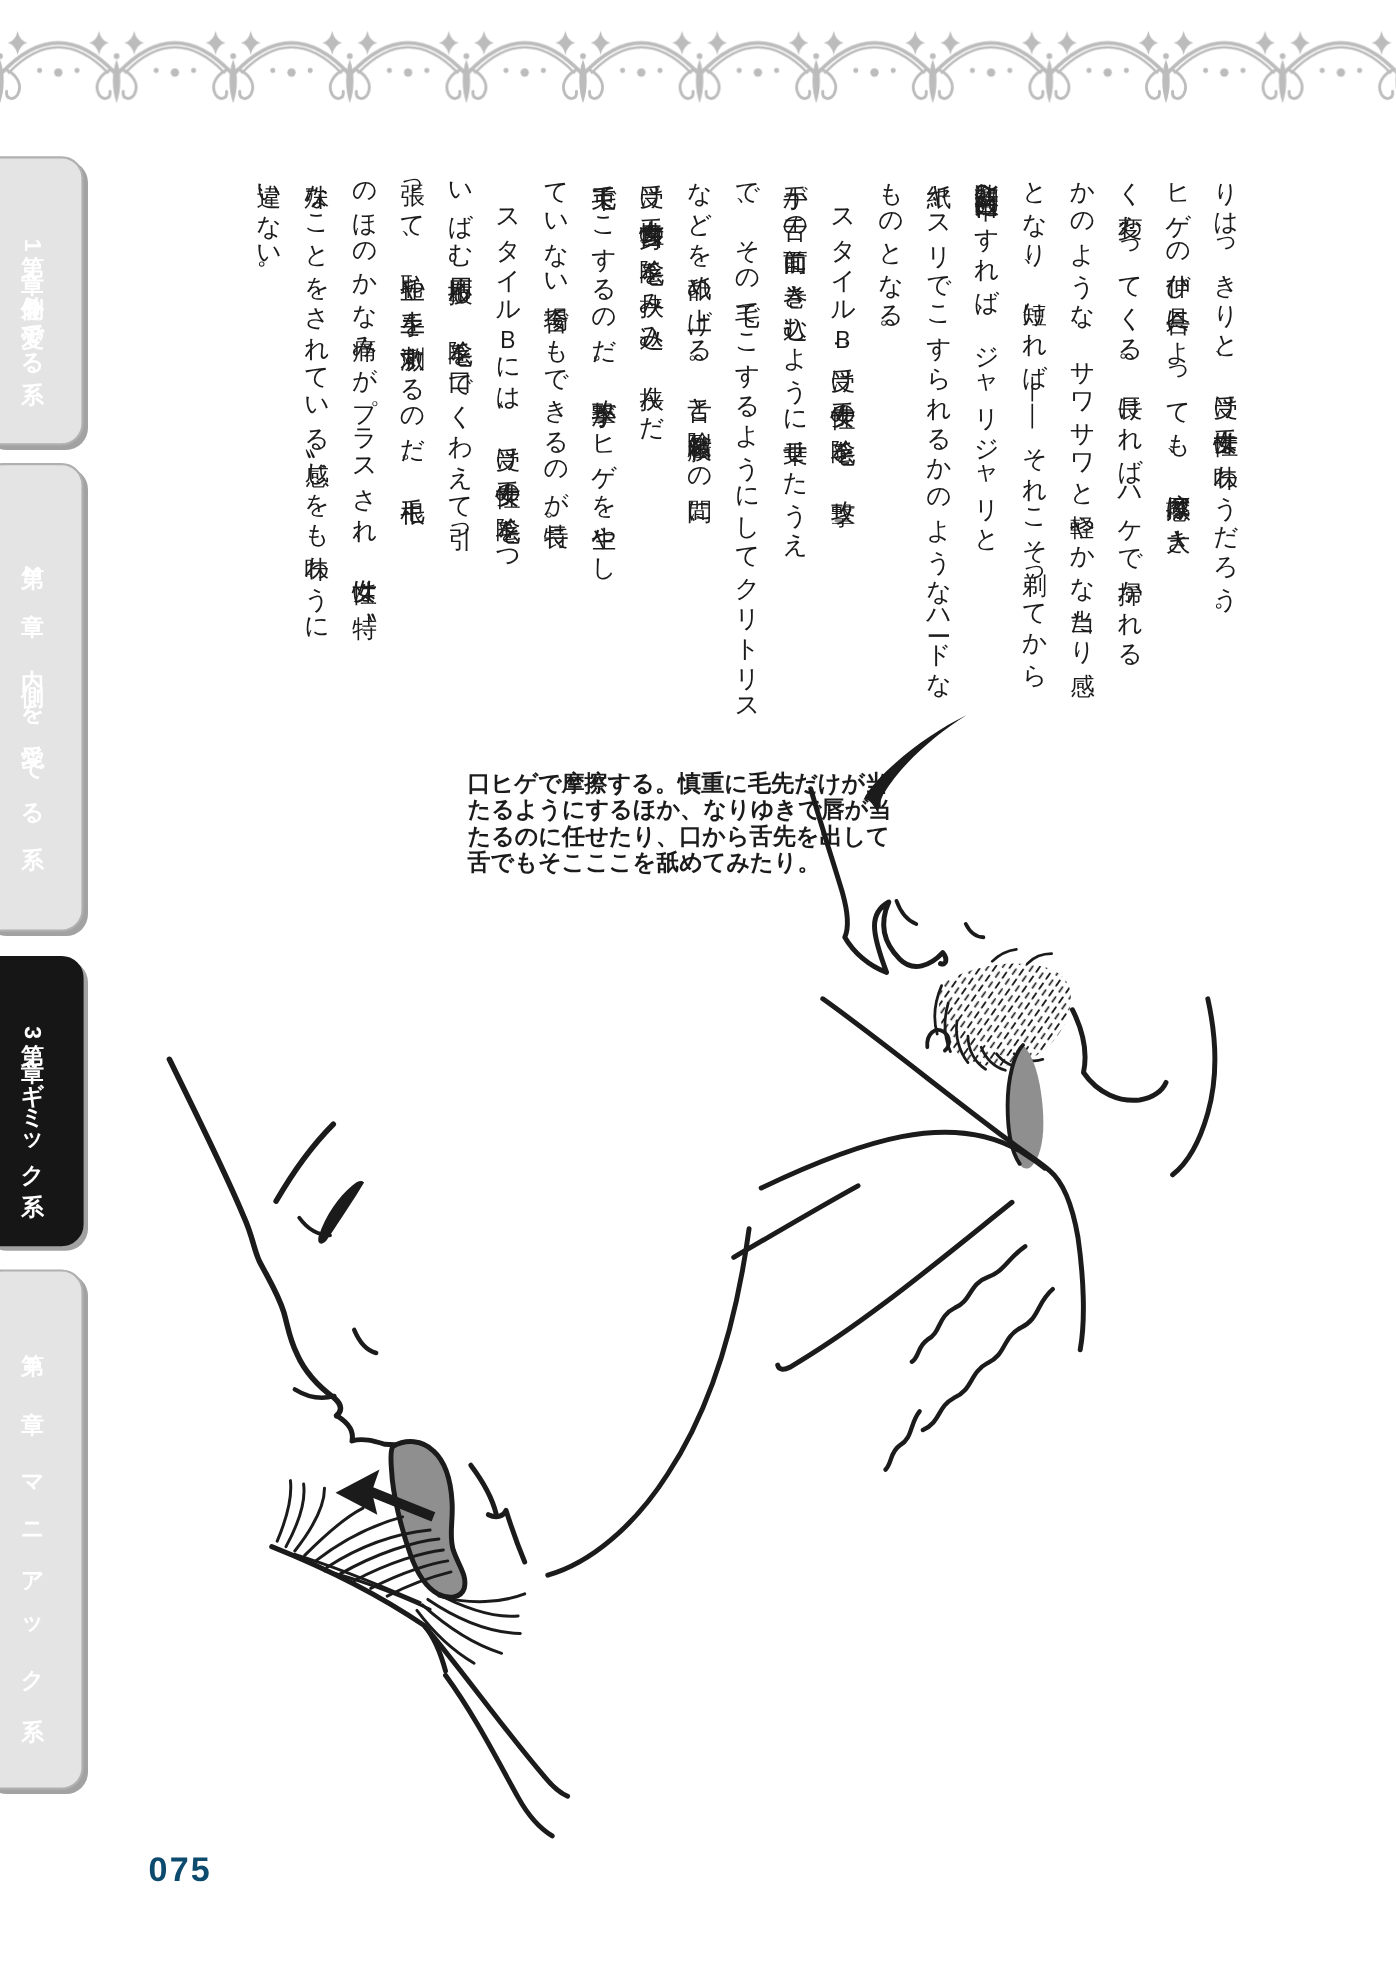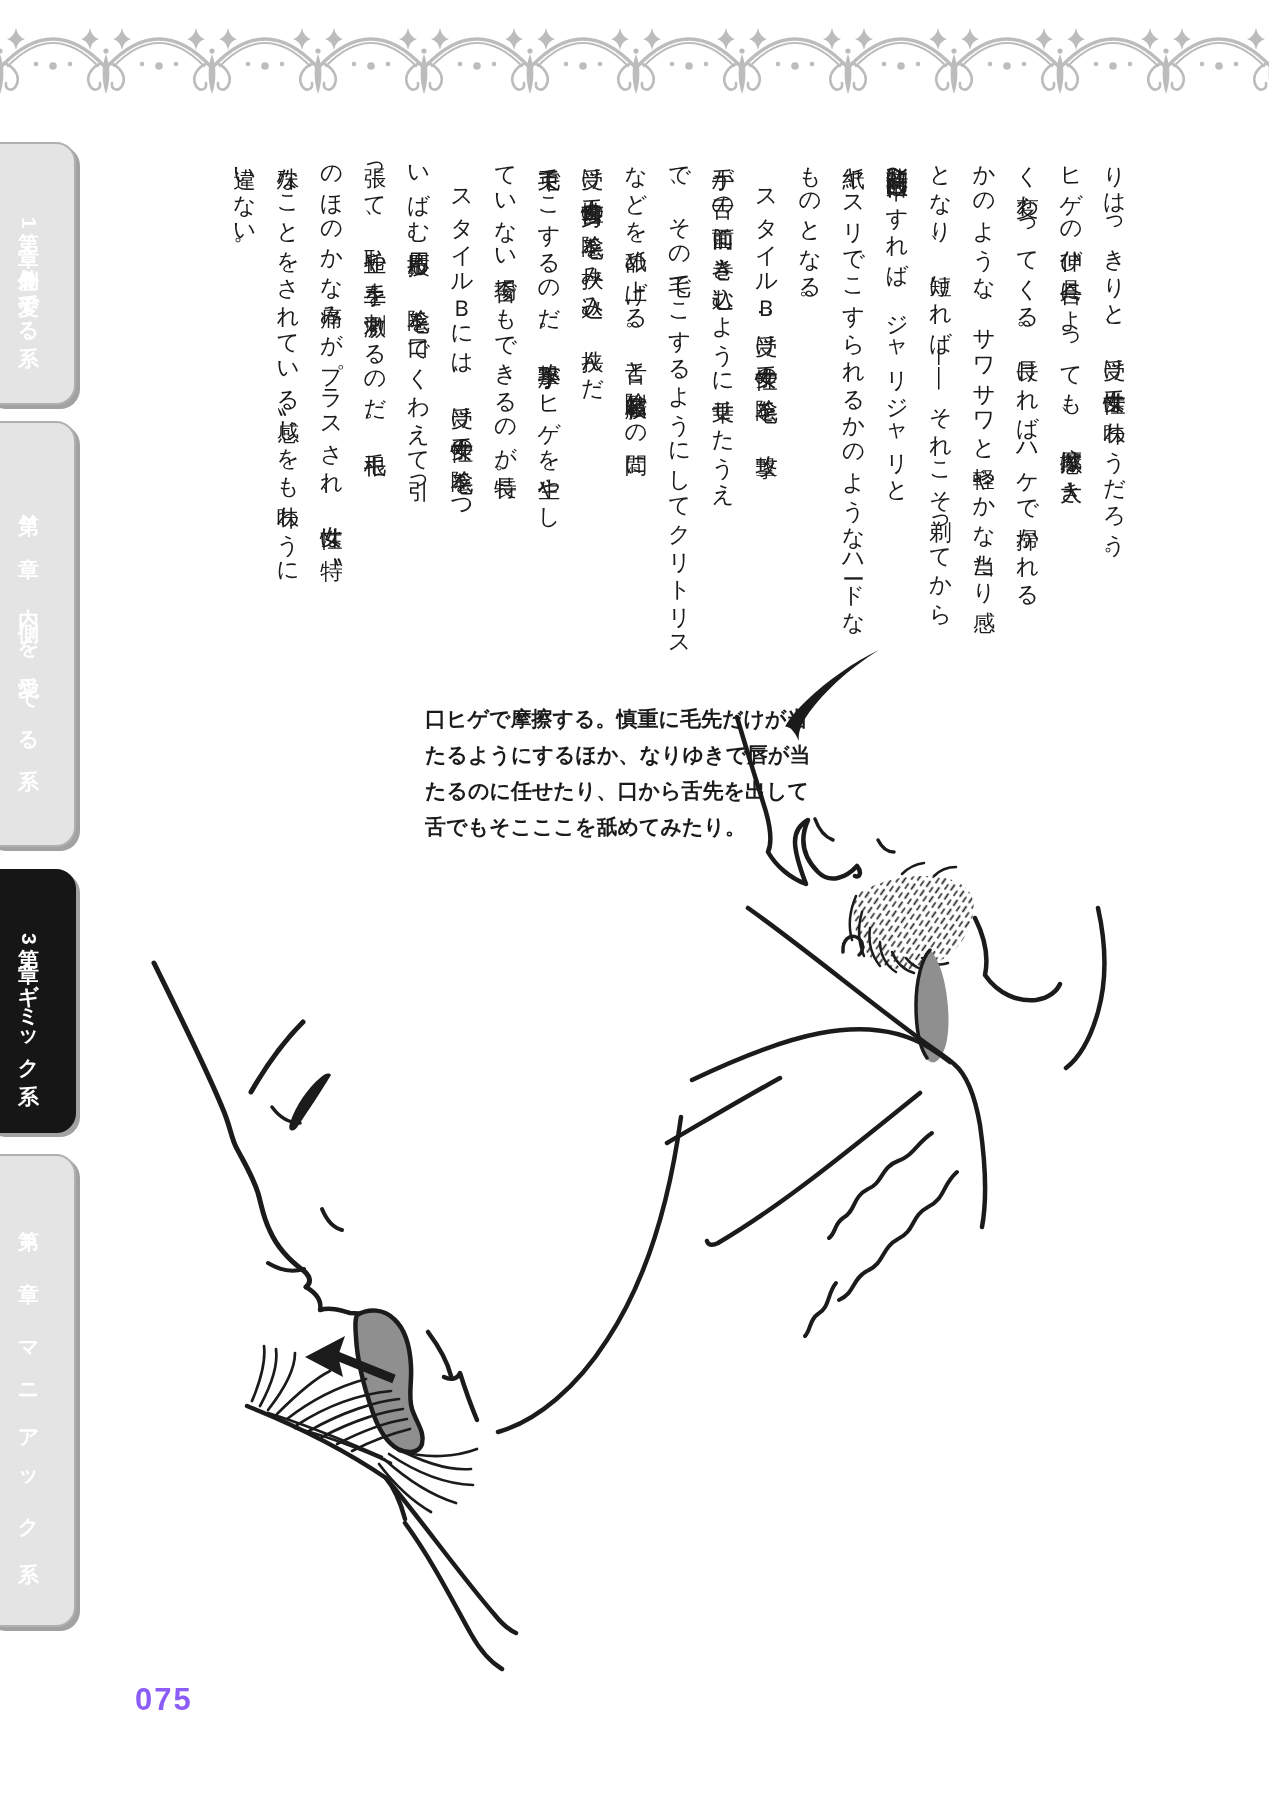--- a/index.html
+++ b/index.html
@@ -43,31 +43,31 @@
     height:500px;width:920px;
     writing-mode:vertical-rl;text-orientation:mixed;
     font-size:22.5px;color:#1c1c1c;
     letter-spacing:2px;
   }
   .tcol{width:43.5px;line-height:43.5px;height:500px;}
   .tcol.indent{padding-top:24px;height:476px;}
   
   .caption{
     position:absolute;
-    font-size:21px;line-height:36px;font-weight:600;color:#1b1b1b;
+    font-size:21px;line-height:24px;font-weight:600;color:#1b1b1b;
     text-align:left;
   }
   #caption-1{left:425px;top:701px;width:392px;}
   #caption-2{left:545px;top:1513px;width:412px;}
   
   #illustrations{position:absolute;left:80px;top:575px;width:1190px;height:1115px;}
   
   #page-number{
     position:absolute;left:135px;top:1682px;
-    font-size:31px;font-weight:bold;letter-spacing:2px;color:#8b5cf6;
+    font-size:31px;font-weight:bold;letter-spacing:2px;color:#0c4a6e;
   }
 </style>
 </head>
 <body>
 
 <div id="page">
 
   <svg id="ornament" viewBox="0 0 1269 92" xmlns="http://www.w3.org/2000/svg">
     <defs>
       <pattern id="orn" width="106" height="92" patternUnits="userSpaceOnUse">

